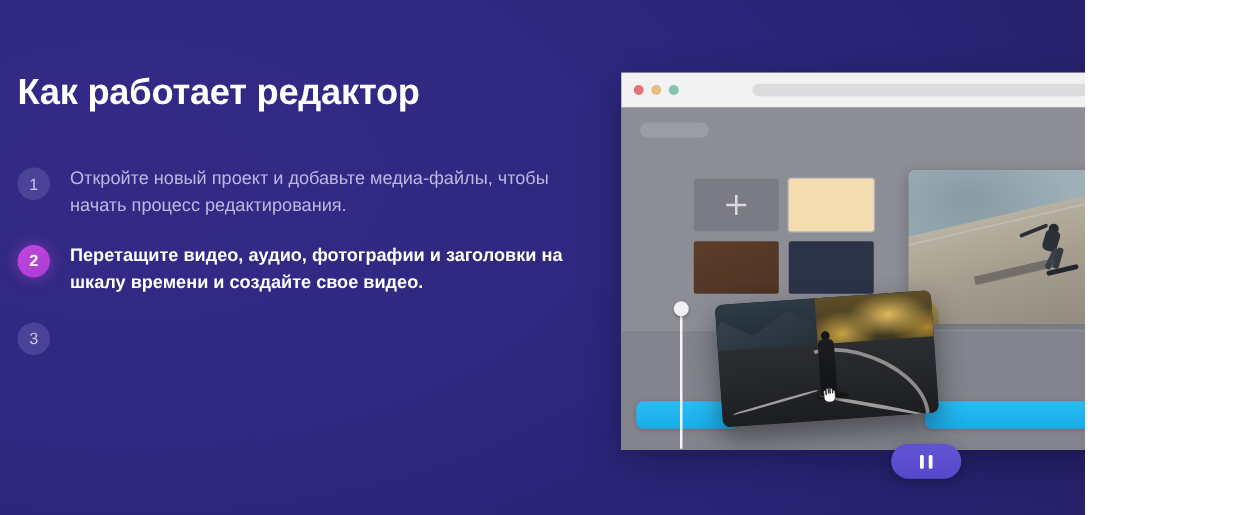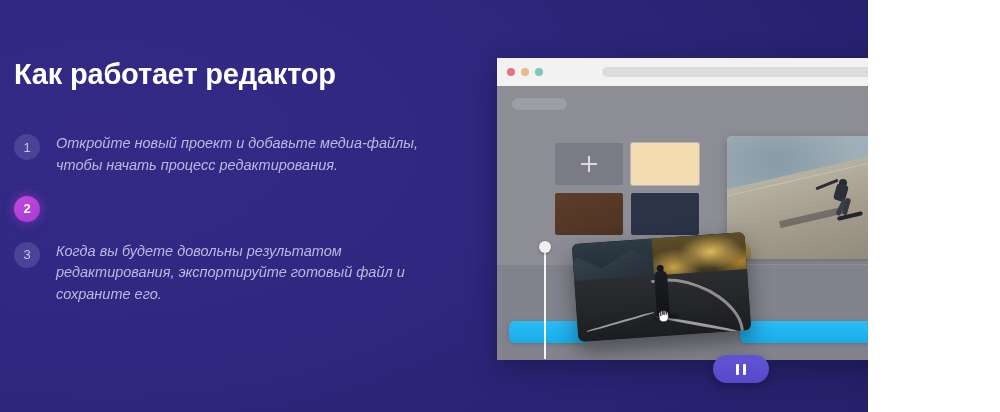--- a/index.html
+++ b/index.html
@@ -71,21 +71,20 @@
     color: #ffffff;
     font-weight: bold;
     box-shadow: 0 0 10px 2px rgba(190, 70, 220, 0.35);
   }
 
   .step-text {
     font-size: 14.5px;
     line-height: 1.47;
     color: #bdb8e0;
     max-width: 400px;
-    font-style: italic;
   }
   .step.is-active .step-text {
     color: #ffffff;
     font-weight: bold;
   }
 
   
   .app-window {
     position: absolute;
     left: 497px;
@@ -410,24 +409,24 @@
   <div class="left-col">
     <h1 class="page-title">Как работает редактор</h1>
 
     <ul class="steps">
       <li class="step">
         <span class="step-badge">1</span>
         <span class="step-text">Откройте новый проект и добавьте медиа-файлы, чтобы начать процесс редактирования.</span>
       </li>
       <li class="step is-active">
         <span class="step-badge">2</span>
+        <span class="step-text">Перетащите видео, аудио, фотографии и заголовки на шкалу времени и создайте свое видео.</span>
       </li>
       <li class="step">
         <span class="step-badge">3</span>
-        <span class="step-text">Когда вы будете довольны результатом редактирования, экспортируйте готовый файл и сохраните его.</span>
       </li>
     </ul>
   </div>
 
   <div class="app-window">
 
     <div class="titlebar">
       <div class="traffic">
         <span class="dot red"></span>
         <span class="dot yellow"></span>

